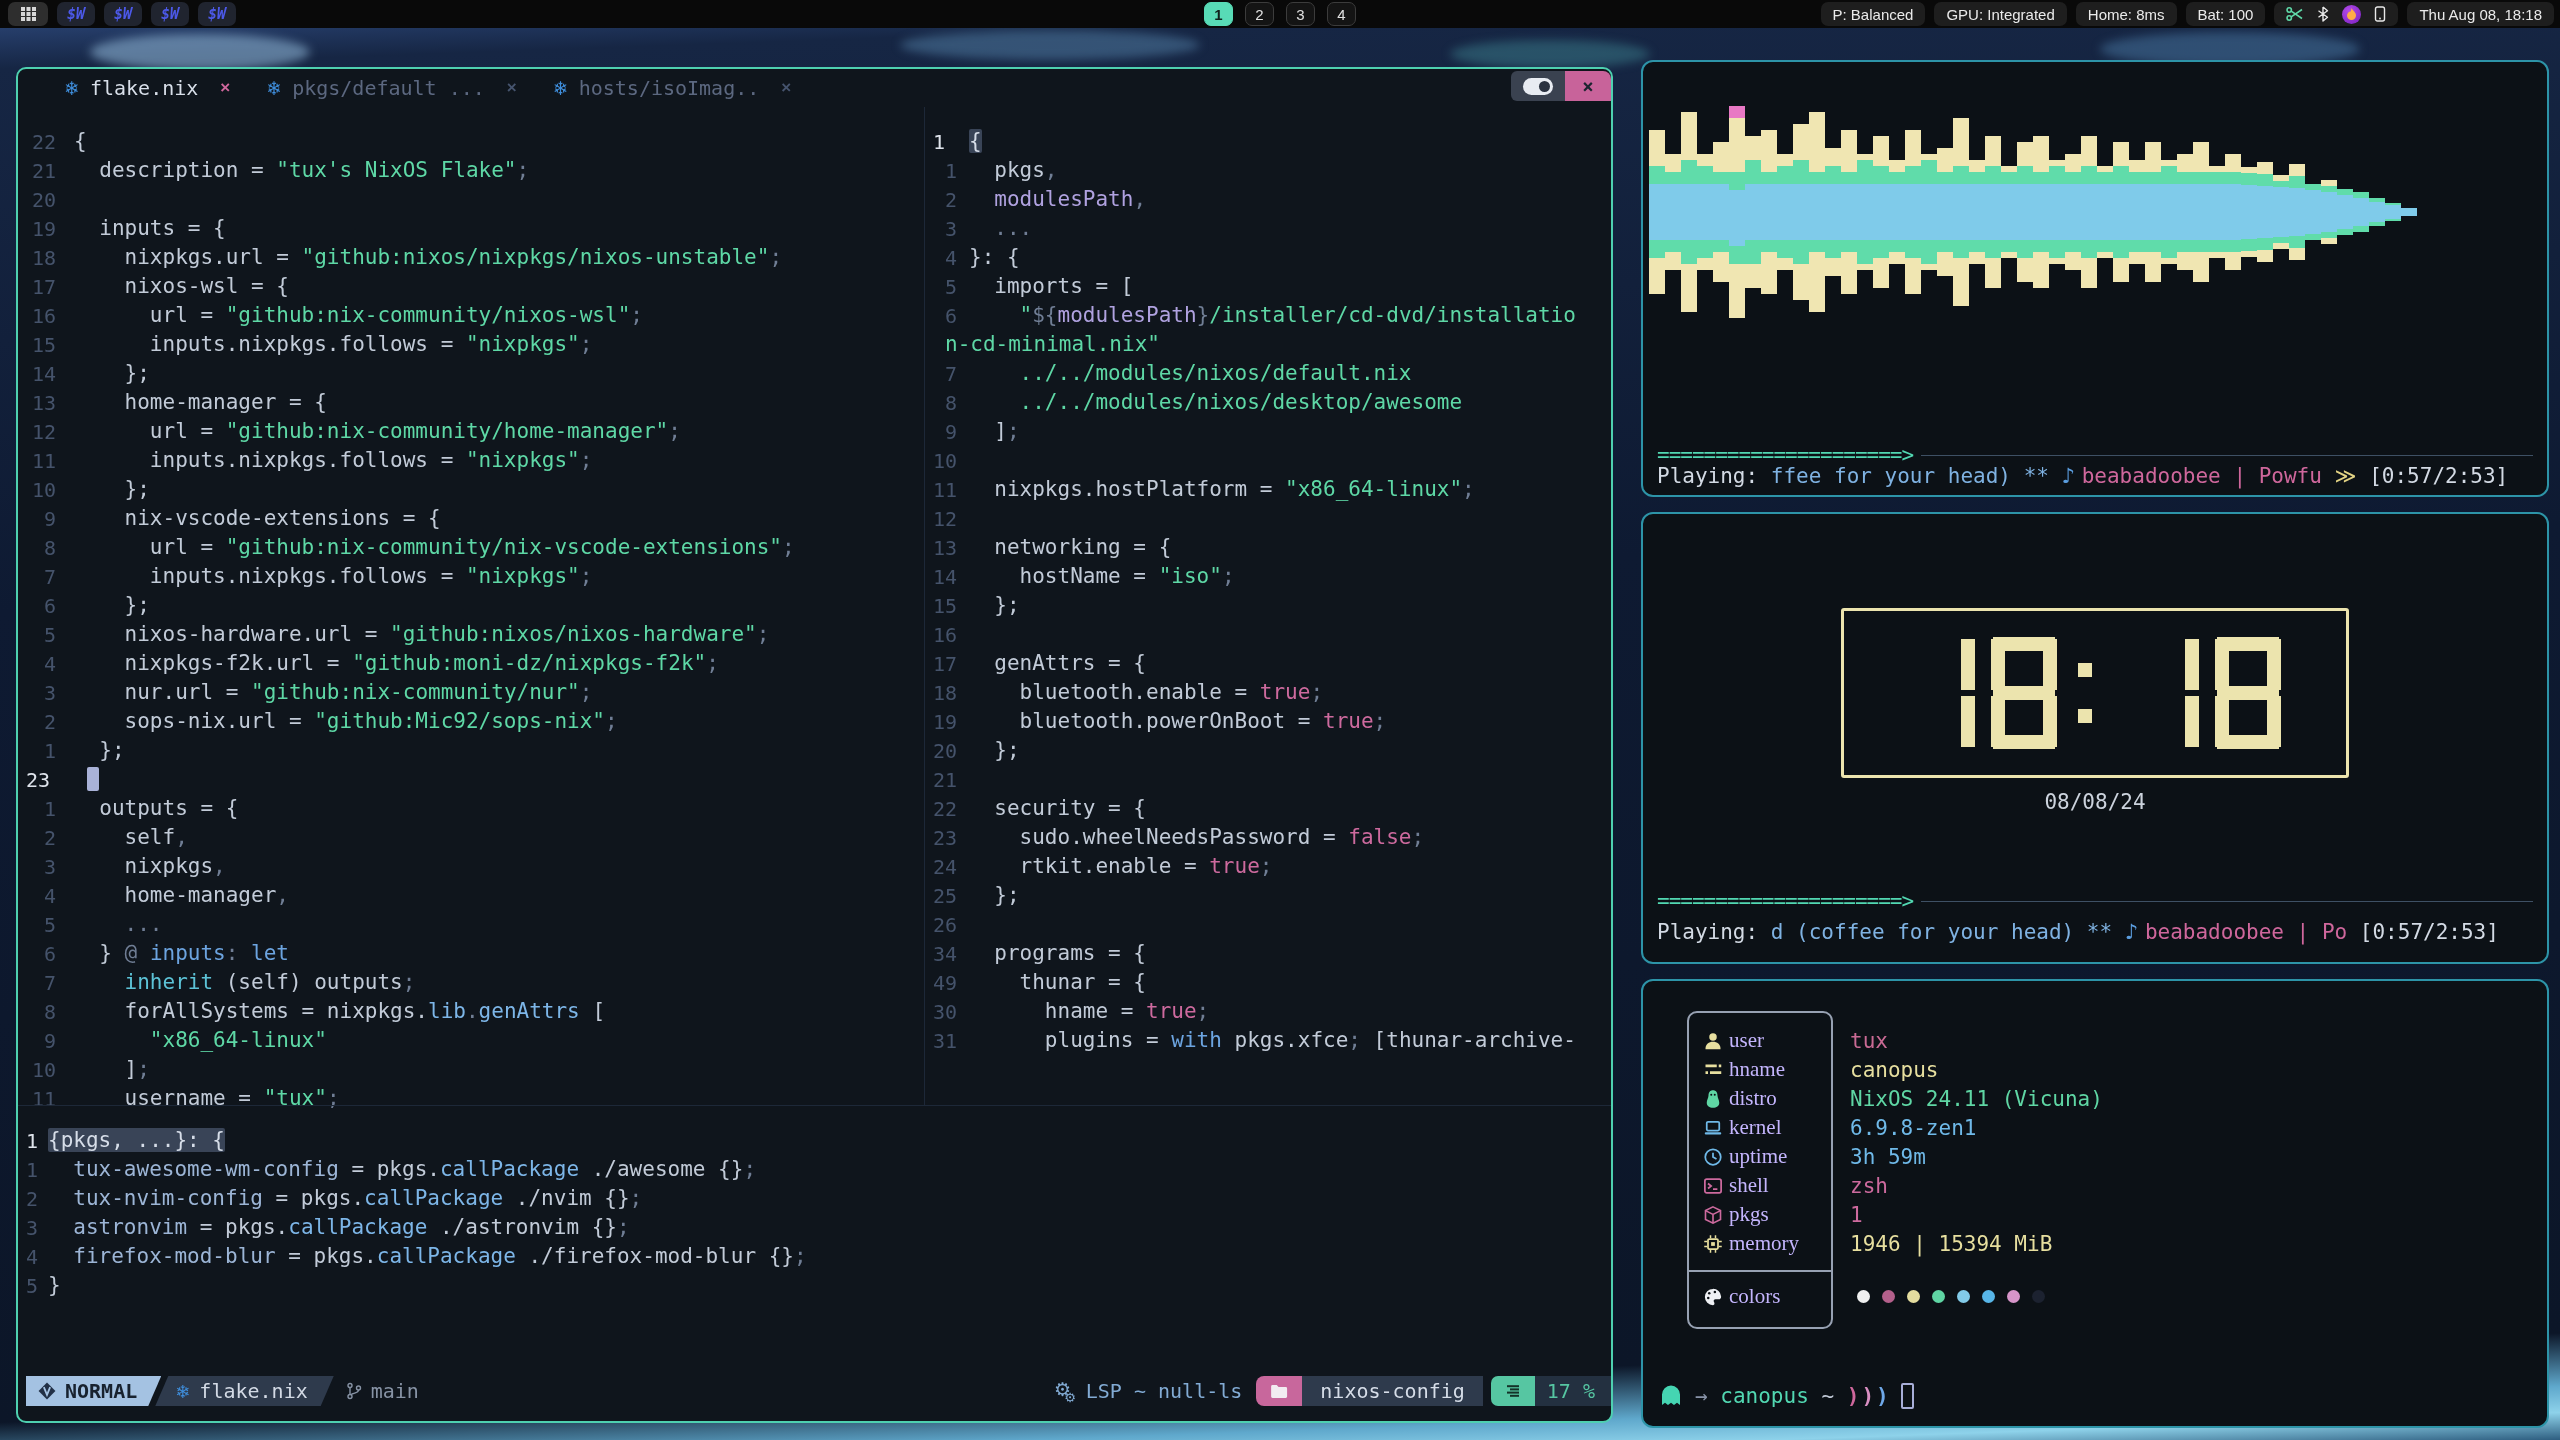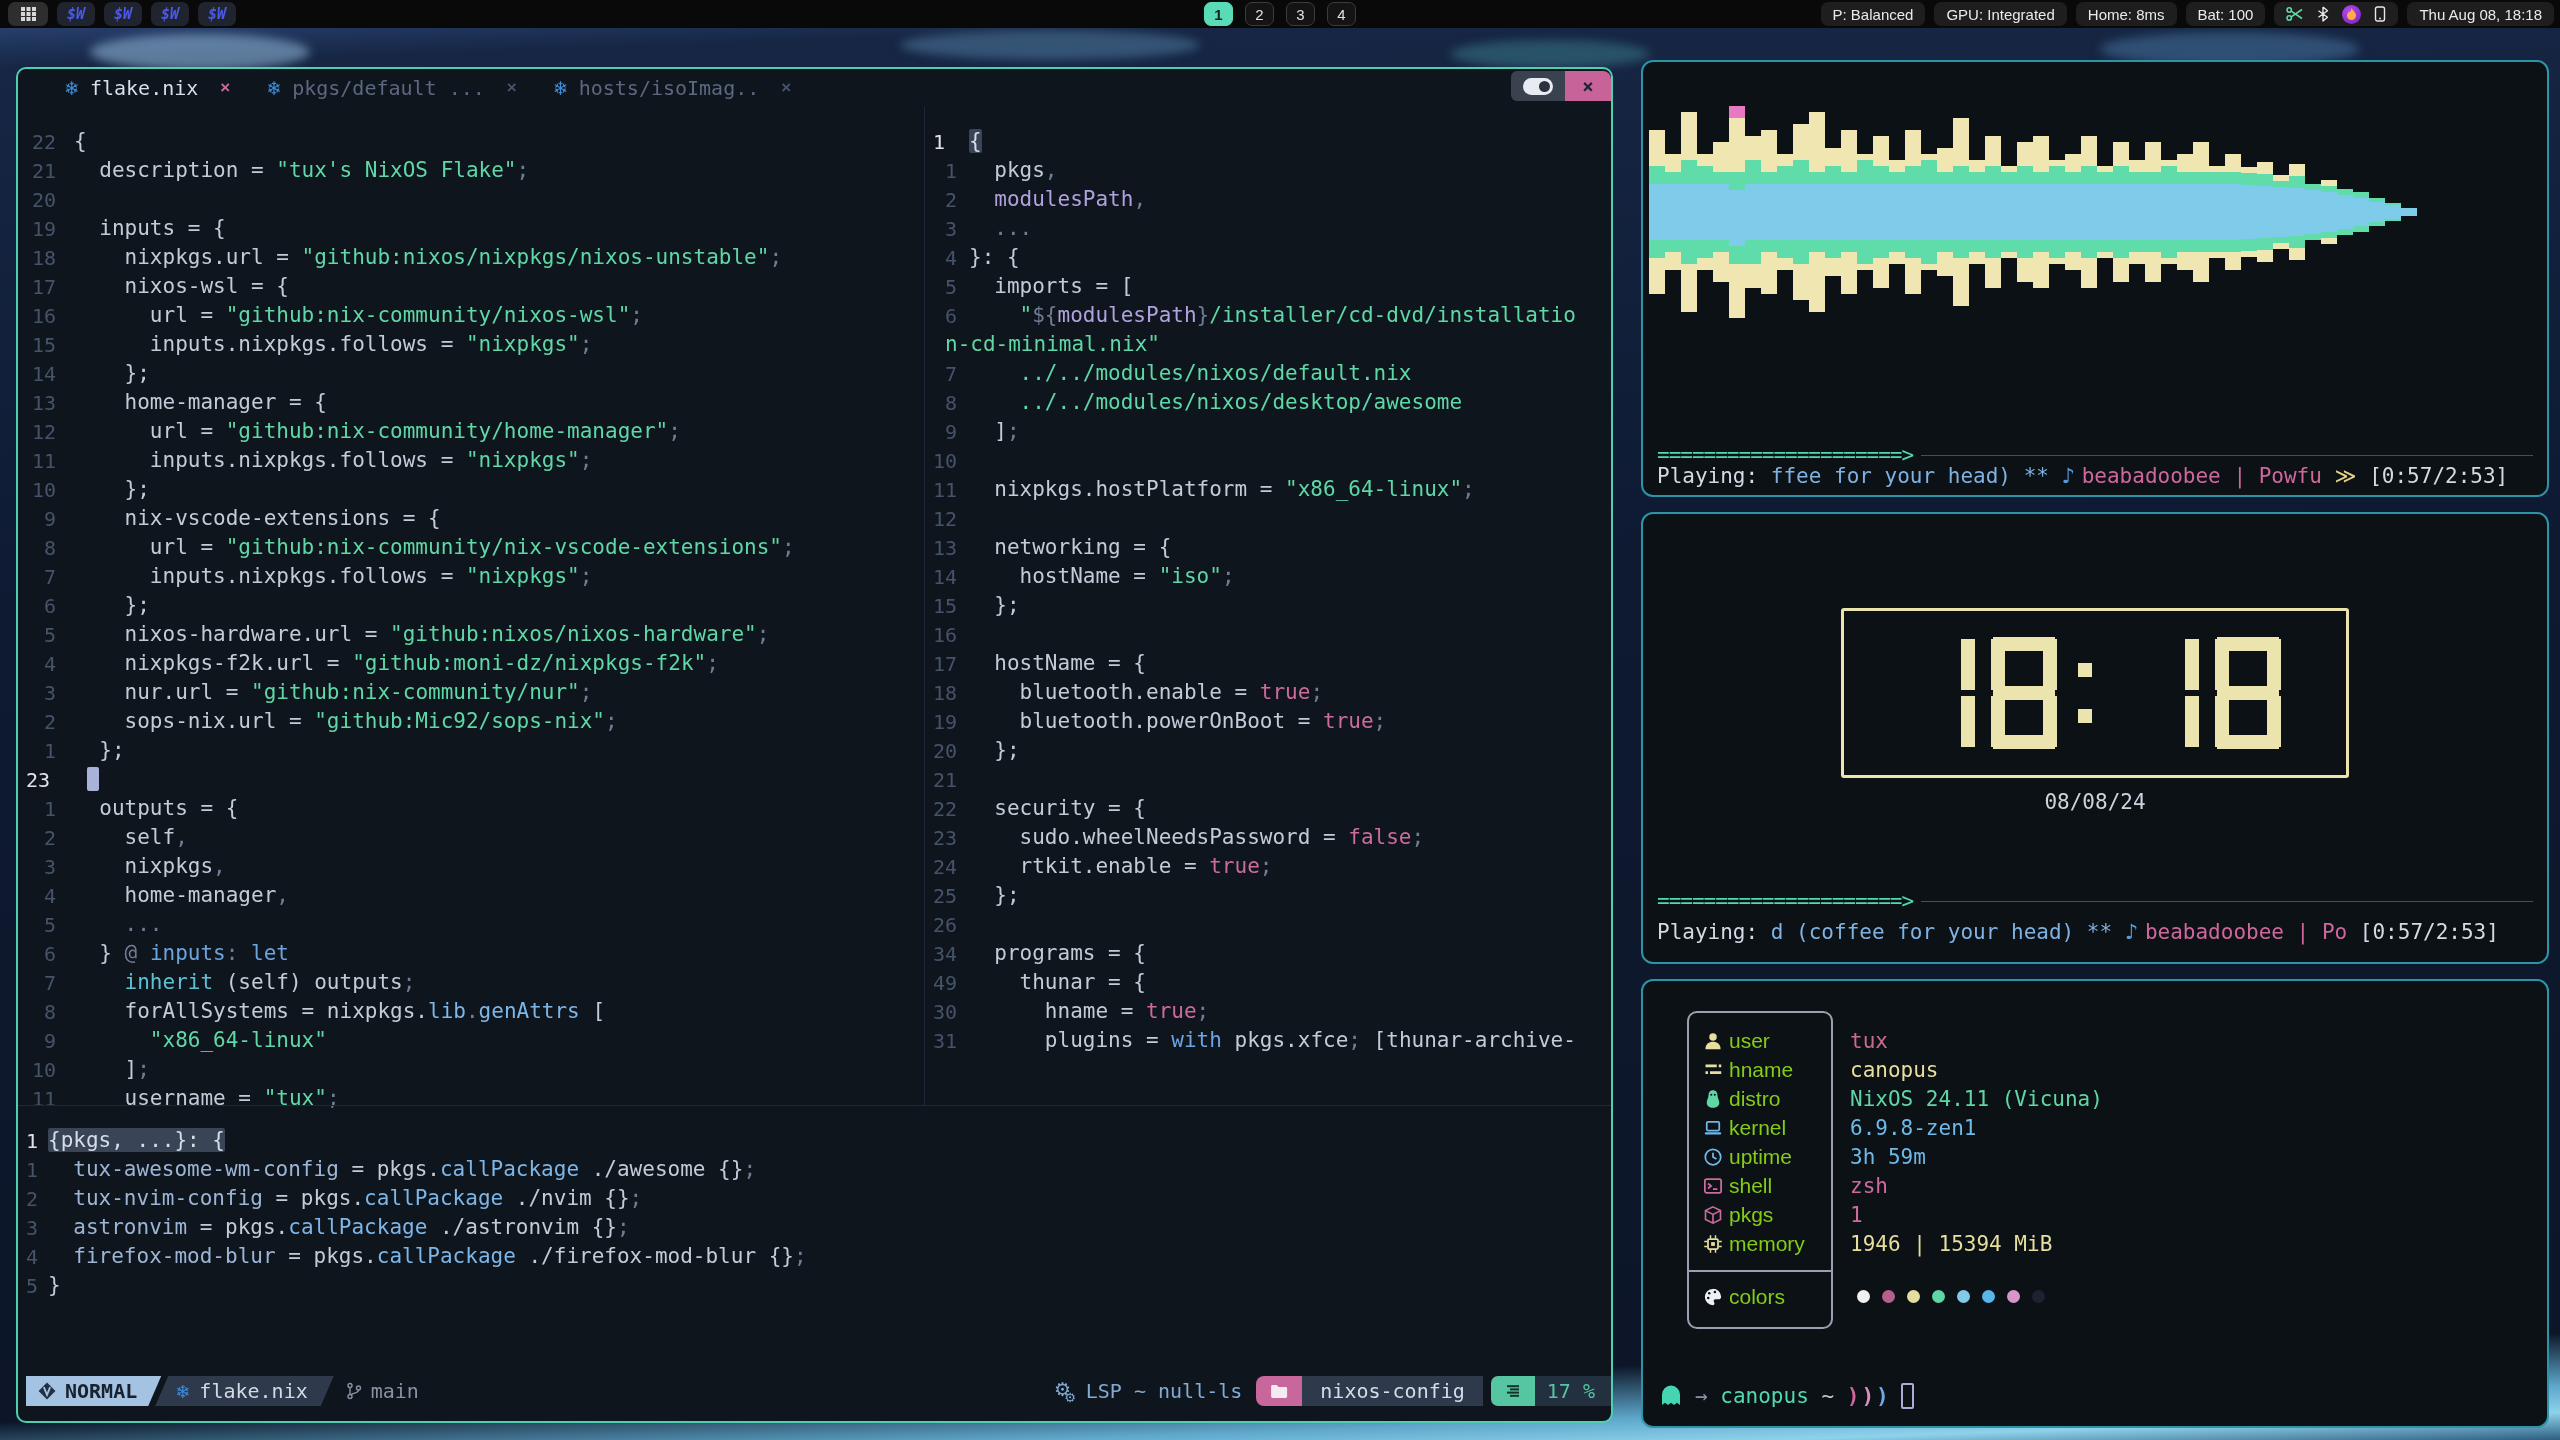--- a/index.html
+++ b/index.html
@@ -104,21 +104,21 @@
   .colon { position:relative; width:24px; height:112px; margin-right:20px; }
   .colon i { position:absolute; left:5px; width:14px; height:14px; background:#ece4ae; }
   .colon i.top { top:26px; } .colon i.bot { bottom:26px; }
   #clock-date { position:absolute; left:0; right:0; top:276px; text-align:center; color:#ccd3dd; font-family:"DejaVu Sans Mono",monospace; font-size:21px; }
 
   
   #fetchbox { position:absolute; left:44px; top:30px; width:146px; height:318px; border:2px solid #97a1b2; border-radius:10px; }
   #fetch-divider { position:absolute; left:0; right:0; top:257px; height:2px; background:#97a1b2; }
   .fetch-row { position:absolute; left:60px; right:12px; height:29px; display:flex; align-items:center; }
   .f-icon { width:26px; flex:none; display:flex; align-items:center; }
-  .f-label { color:#84cc16; font-family:Liberation Sans, sans-serif; font-size:21px; }
+  .f-label { color:#c4b5fd; font-family:Liberation Serif, serif; font-size:21px; }
   .f-value { position:absolute; left:147px; font-family:"DejaVu Sans Mono",monospace; font-size:21px; white-space:pre; }
   .fetch-dots { position:absolute; left:154px; display:flex; gap:12px; align-items:center; }
   .dot { width:13px; height:13px; border-radius:50%; }
 
   
   #prompt { position:absolute; left:16px; top:400px; height:29px; display:flex; align-items:center; font-family:"DejaVu Sans Mono",monospace; font-size:21px; white-space:pre; }
   .cursor-box { width:13px; height:26px; border:2px solid #a8aed8; border-radius:2px; margin-left:10px; }
 </style>
 </head>
 <body>
@@ -456,21 +456,21 @@
       <div class="cl">
         <span class="ln">15</span>
         <span class="ct"><span class="tk-w">  };</span></span>
       </div>
       <div class="cl">
         <span class="ln">16</span>
         <span class="ct"></span>
       </div>
       <div class="cl">
         <span class="ln">17</span>
-        <span class="ct"><span class="tk-w">  hostName = {</span></span>
+        <span class="ct"><span class="tk-w">  genAttrs = {</span></span>
       </div>
       <div class="cl">
         <span class="ln">18</span>
         <span class="ct"><span class="tk-w">    bluetooth.enable = </span><span class="tk-b">true</span><span class="tk-d">;</span></span>
       </div>
       <div class="cl">
         <span class="ln">19</span>
         <span class="ct"><span class="tk-w">    bluetooth.powerOnBoot = </span><span class="tk-b">true</span><span class="tk-d">;</span></span>
       </div>
       <div class="cl">

